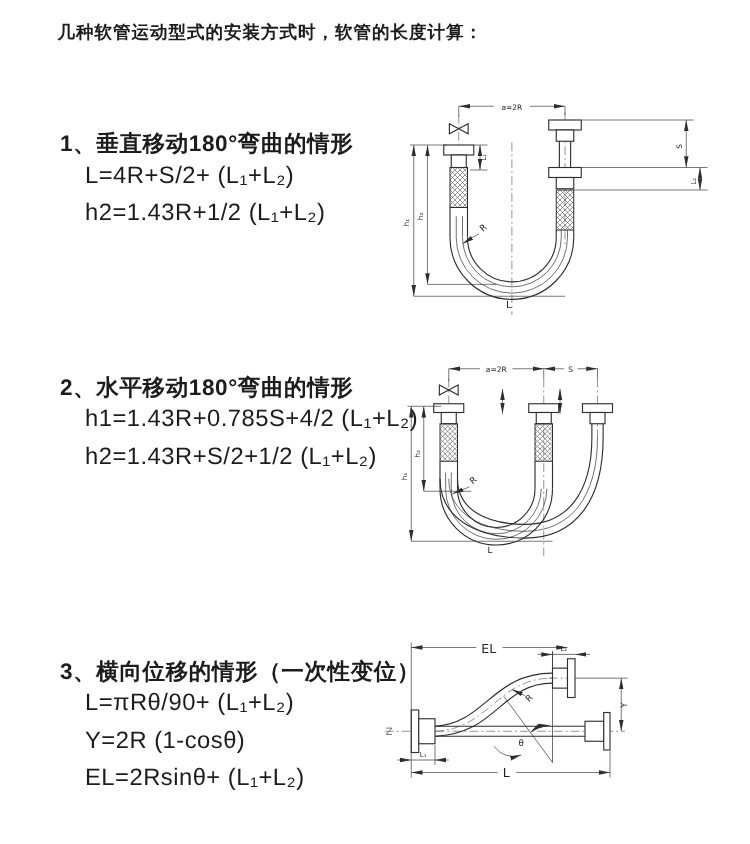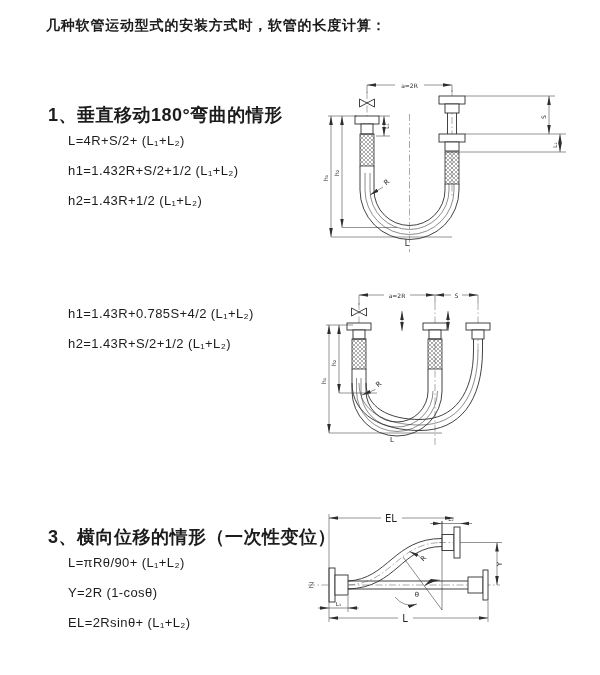--- a/index.html
+++ b/index.html
@@ -1,21 +1,21 @@
 <!DOCTYPE html>
 <html><head>
 <meta charset="utf-8">
 <style>
   html,body{margin:0;padding:0}
   body{width:600px;height:675px;background:#fff;position:relative;overflow:hidden;
        font-family:"Liberation Sans","DejaVu Sans",sans-serif;color:#1c1c1c}
   .title{position:absolute;left:46px;top:17px;font-size:14px;font-weight:700;letter-spacing:.8px}
   .sec{position:absolute;left:46px}
   .heading{font-size:18px;font-weight:700;letter-spacing:.5px;line-height:22px;margin-left:2px}
-  .formula{font-size:13px;line-height:30px;margin-left:22px;letter-spacing:.4px;white-space:pre}
+  .formula{font-size:19px;line-height:30px;margin-left:22px;letter-spacing:.4px;white-space:pre}
   svg.diagram{position:absolute}
   svg text{font-family:"DejaVu Sans",sans-serif;fill:#1f1f1f}
   .ol{stroke:#2e2e2e;stroke-width:.9;fill:none}
   .tl{stroke:#2e2e2e;stroke-width:.55;fill:none}
   .dl{stroke:#3c3c3c;stroke-width:.55;fill:none}
   .cl{stroke:#555;stroke-width:.5;fill:none;stroke-dasharray:7 2.5 1.5 2.5}
   .fl{fill:#fff;stroke:#2e2e2e;stroke-width:.9}
   .br{fill:url(#braidhatch);stroke:#2e2e2e;stroke-width:.8}
   .wb{fill:#fff;stroke:none}
 </style>
@@ -31,21 +31,20 @@
       <path d="M0,0.6 L12,3 L0,5.4 Z" fill="#2e2e2e"></path>
     </marker>
   </defs>
 </svg>
 
 <div class="title">几种软管运动型式的安装方式时，软管的长度计算：</div>
 
 <div class="sec" style="top:104px">
   <div class="heading">1、垂直移动180°弯曲的情形</div>
   <div class="formula">L=4R+S/2+ (L₁+L₂)</div>
-  <div class="formula">h1=1.432R+S/2+1/2 (L₁+L₂)</div>
   <div class="formula">h2=1.43R+1/2 (L₁+L₂)</div>
 </div>
 
 <svg class="diagram" style="left:312px;top:72px" width="280" height="190" viewBox="0 0 280 190">
 
   <line class="cl" x1="55" y1="20" x2="55" y2="46"></line>
   <line class="cl" x1="140" y1="18" x2="140" y2="124"></line>
   <line class="cl" x1="97.5" y1="42" x2="97.5" y2="180"></line>
 
   <g>
@@ -123,20 +122,21 @@
   </g>
 
   <g>
     <text x="76" y="112" font-size="7" text-anchor="middle" transform="rotate(-40 76 112)">R</text>
     <line class="dl" x1="71" y1="115" x2="58" y2="123" marker-end="url(#arr)"></line>
   </g>
   <text x="95" y="174" font-size="8" text-anchor="middle">L</text>
 </svg>
 
 <div class="sec" style="top:299px">
+  <div class="heading">2、水平移动180°弯曲的情形</div>
   <div class="formula">h1=1.43R+0.785S+4/2 (L₁+L₂)</div>
   <div class="formula">h2=1.43R+S/2+1/2 (L₁+L₂)</div>
 </div>
 
 <svg class="diagram" style="left:312px;top:283px" width="280" height="175" viewBox="0 0 280 175">
 
   <line class="cl" x1="47" y1="20" x2="47" y2="40"></line>
   <line class="cl" x1="123" y1="20" x2="123" y2="162"></line>
   <line class="cl" x1="166" y1="20" x2="166" y2="70"></line>
 

